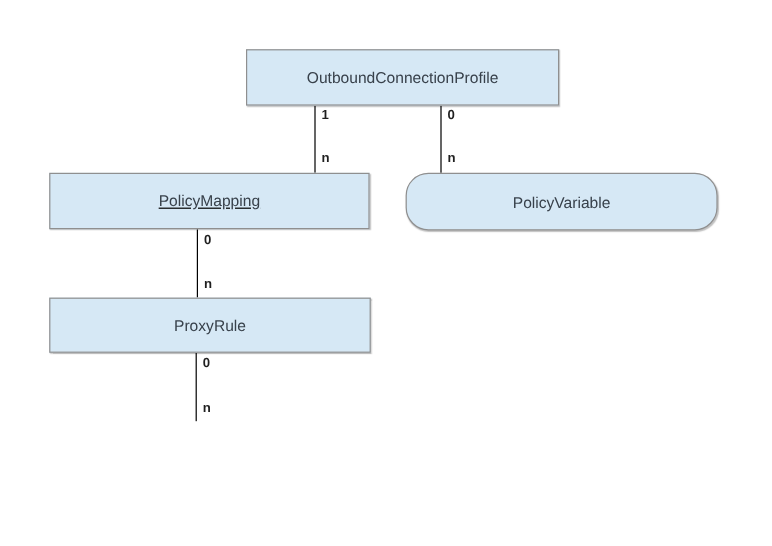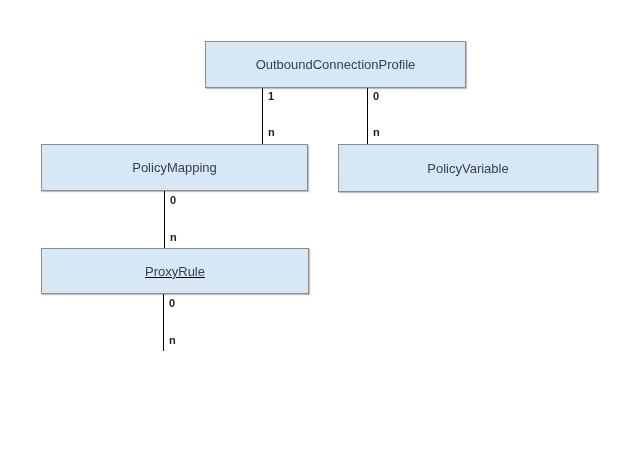--- a/index.html
+++ b/index.html
@@ -40,23 +40,23 @@
   .edge-label {
     position: absolute;
     font-size: 11px;
     font-weight: bold;
     color: #1f1f1f;
     line-height: 1;
     white-space: nowrap;
   }
   
   #node-ocp { left: 205px; top: 41px;  width: 261px; height: 47px; }
-  #node-pm  { left: 41px;  top: 144px; width: 267px; height: 47px; }
-  #node-pv  { left: 338px; top: 144px; width: 260px; height: 48px; }
-  #node-pr  { left: 41px;  top: 248px; width: 268px; height: 46px; text-decoration: underline; }
+  #node-pm  { left: 41px;  top: 144px; width: 267px; height: 47px; text-decoration: underline; }
+  #node-pv  { left: 338px; top: 144px; width: 260px; height: 48px; border-radius: 19px; }
+  #node-pr  { left: 41px;  top: 248px; width: 268px; height: 46px; }
   #node-cr  { left: 41px;  top: 351px; width: 268px; height: 46px; }
 
   #edge-ocp-pm { left: 262px; top: 88px;  height: 56px; }
   #edge-ocp-pv { left: 367px; top: 88px;  height: 56px; }
   #edge-pm-pr  { left: 164px; top: 191px; height: 57px; }
   #edge-pr-cr  { left: 163px; top: 294px; height: 57px; }
 
   #lbl-e0-src { left: 268px; top: 91px;  }
   #lbl-e0-tgt { left: 268px; top: 127px; }
   #lbl-e1-src { left: 373px; top: 91px;  }

